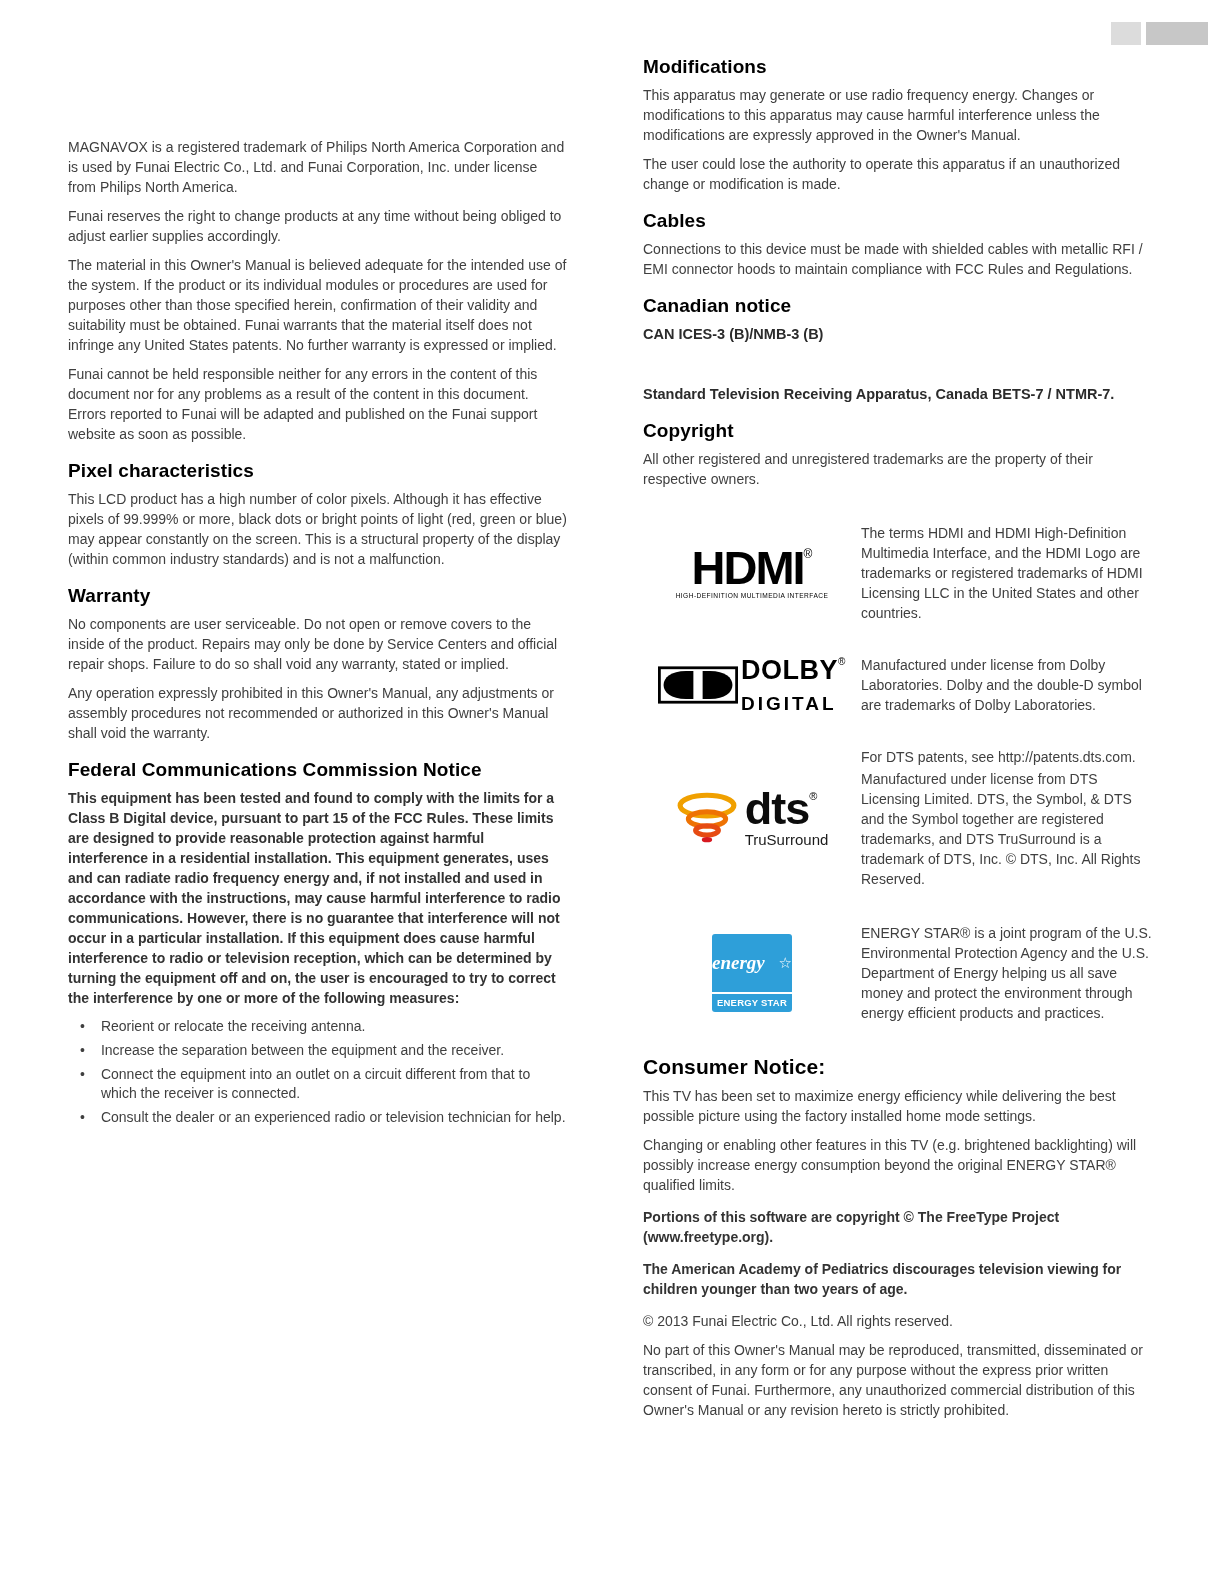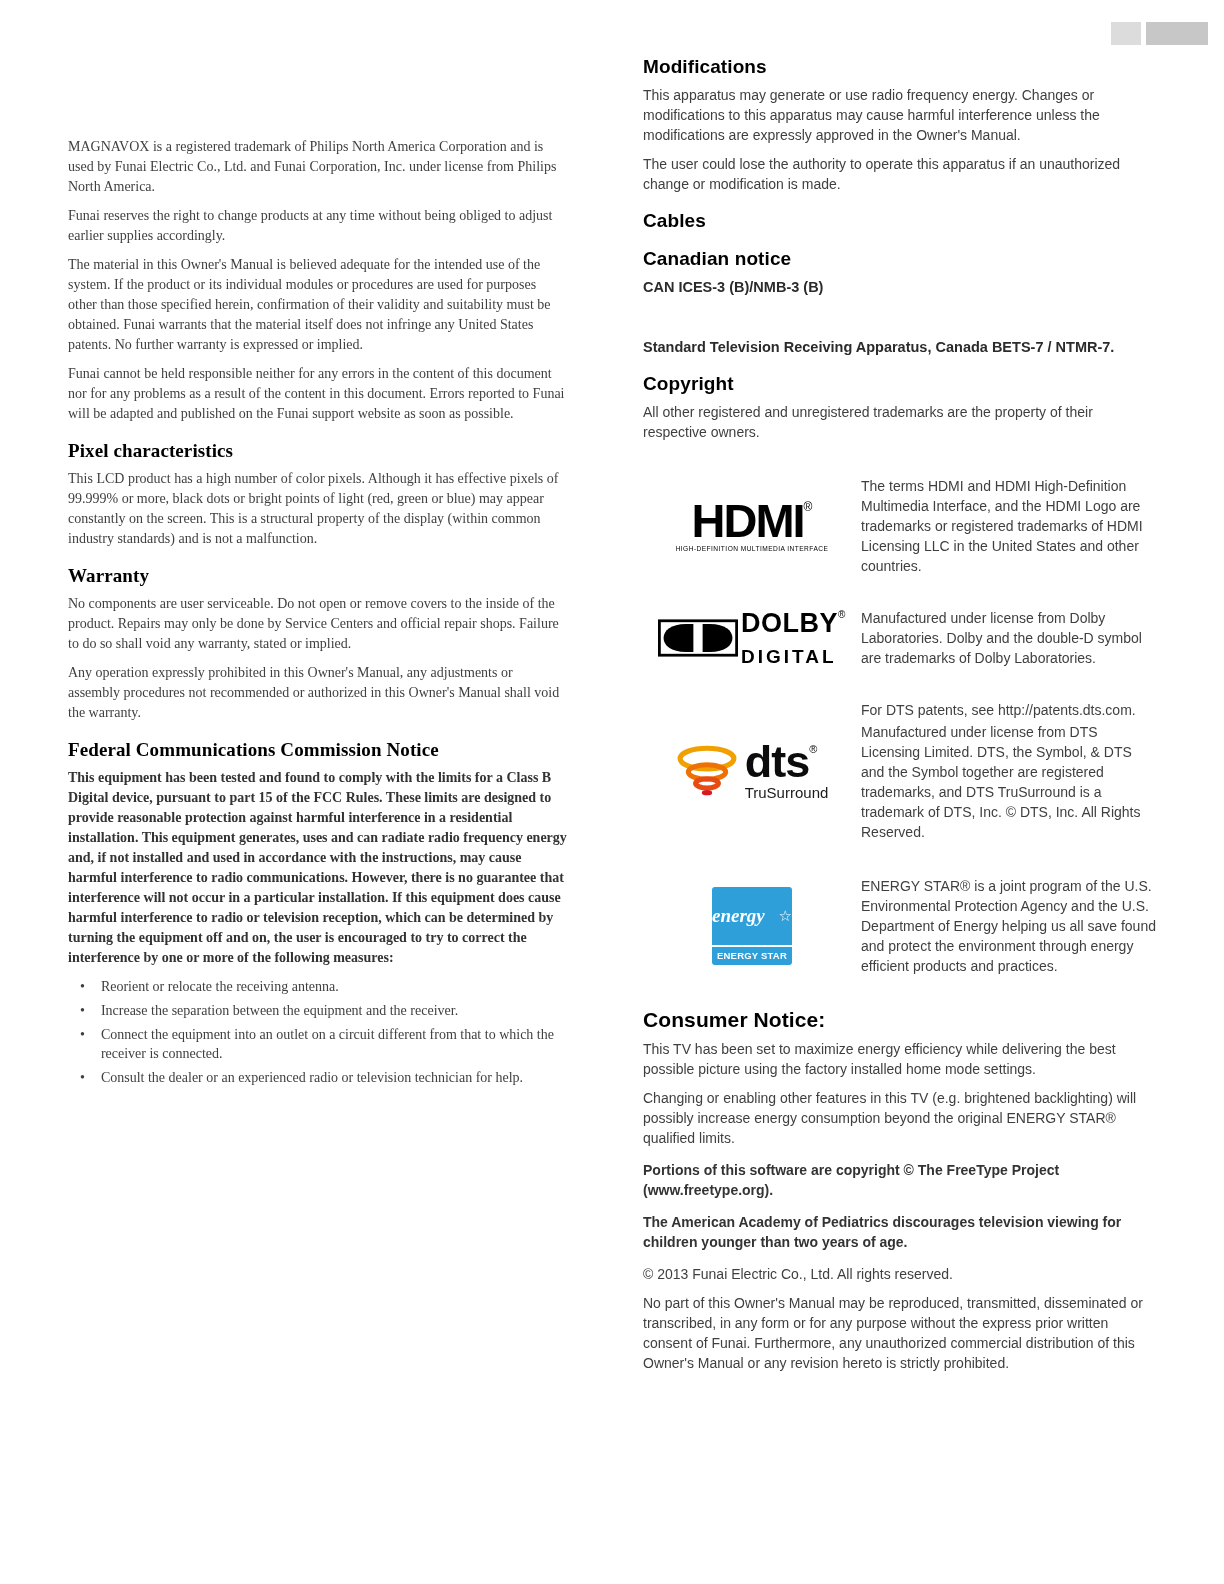--- a/index.html
+++ b/index.html
@@ -14,21 +14,21 @@
   }
   .page { position: relative; width: 100%; height: 100%; }
 
   
   .corner-marks { position: absolute; top: 22px; right: 16px; display: flex; gap: 5px; }
   .mark { height: 23px; }
   .mark-light { width: 30px; background: #dcdcdc; }
   .mark-dark { width: 62px; background: #c7c7c7; }
 
   .columns { display: flex; padding-left: 68px; }
-  .col-left  { width: 500px; padding-top: 137px; font-family: Liberation Serif, serif; }
+  .col-left  { width: 500px; padding-top: 137px; }
   .col-gap   { width: 75px; flex: none; }
   .col-right { width: 515px; padding-top: 56px; }
 
   p.body { font-size: 14px; line-height: 20px; margin-bottom: 9px; color: #3f3f3f; }
   p.body.bold { font-weight: bold; color: #333; }
   h2.sec {
     font-size: 19px; font-weight: bold; color: #000000;
     margin: 16px 0 7px 0; letter-spacing: 0.1px;
   }
   h2.sec.first { margin-top: 0; }
@@ -131,20 +131,21 @@
 
     <div class="col-gap"></div>
 
     <div class="col-right">
 
       <h2 class="sec first">Modifications</h2>
       <p class="body">This apparatus may generate or use radio frequency energy. Changes or modifications to this apparatus may cause harmful interference unless the modifications are expressly approved in the Owner's Manual.</p>
       <p class="body">The user could lose the authority to operate this apparatus if an unauthorized change or modification is made.</p>
 
       <h2 class="sec">Cables</h2>
+      <p class="body">Connections to this device must be made with shielded cables with metallic RFI / EMI connector hoods to maintain compliance with FCC Rules and Regulations.</p>
 
       <h2 class="sec">Canadian notice</h2>
       <p class="bold-line">CAN ICES-3 (B)/NMB-3 (B)</p>
       <p class="bold-line last">Standard Television Receiving Apparatus, Canada BETS-7 / NTMR-7.</p>
 
       <h2 class="sec">Copyright</h2>
       <p class="body">All other registered and unregistered trademarks are the property of their respective owners.</p>
 
       <div class="logo-rows">
 
@@ -205,21 +206,21 @@
         <div class="logo-row">
           <div class="logo-cell">
             <div class="es-box">
               <div class="es-top">
                 <span class="es-script">energy</span>
                 <span class="es-star">☆</span>
               </div>
               <div class="es-band">ENERGY STAR</div>
             </div>
           </div>
-          <p class="logo-text">ENERGY STAR® is a joint program of the U.S. Environmental Protection Agency and the U.S. Department of Energy helping us all save found and protect the environment through energy efficient products and practices.</p>
+          <p class="logo-text">ENERGY STAR® is a joint program of the U.S. Environmental Protection Agency and the U.S. Department of Energy helping us all save money and protect the environment through energy efficient products and practices.</p>
         </div>
 
       </div>
 
       <h2 class="sec big first">Consumer Notice:</h2>
       <p class="body">This TV has been set to maximize energy efficiency while delivering the best possible picture using the factory installed home mode settings.</p>
       <p class="body">Changing or enabling other features in this TV (e.g. brightened backlighting) will possibly increase energy consumption beyond the original ENERGY STAR® qualified limits.</p>
 
       <p class="body bold mb-extra">Portions of this software are copyright © The FreeType Project (www.freetype.org).</p>
       <p class="body bold mb-extra">The American Academy of Pediatrics discourages television viewing for children younger than two years of age.</p>

